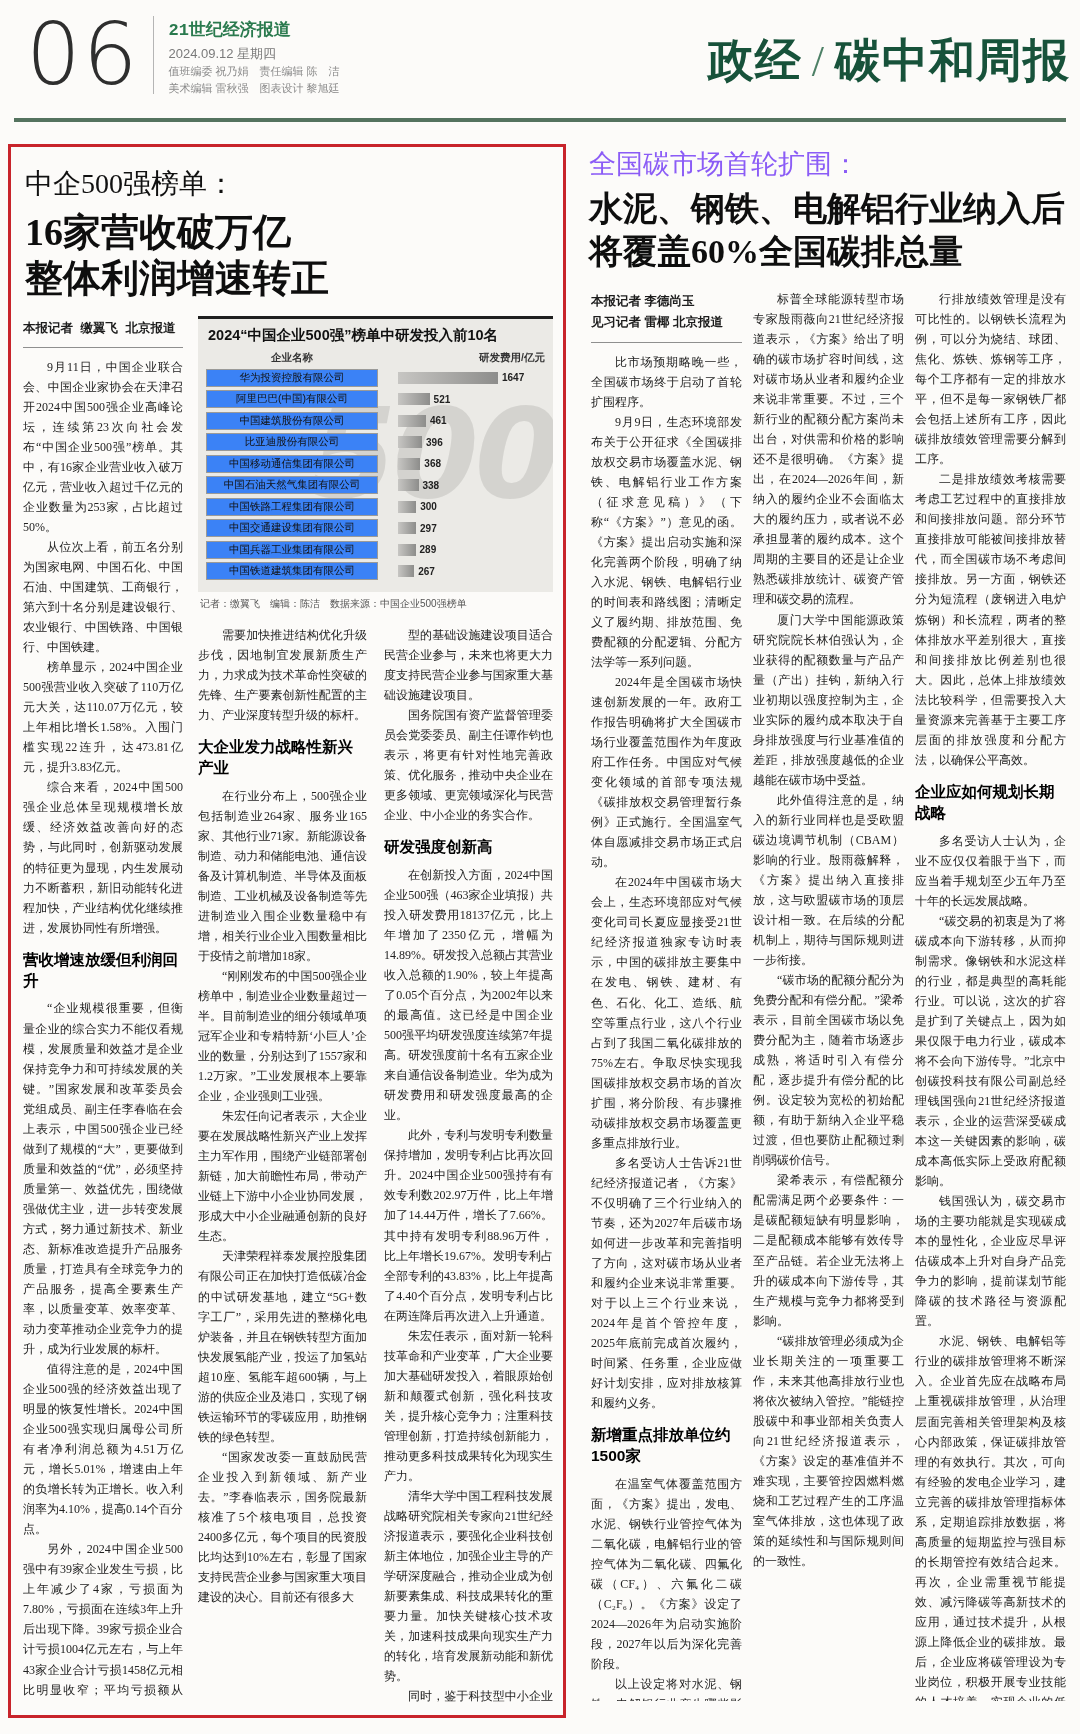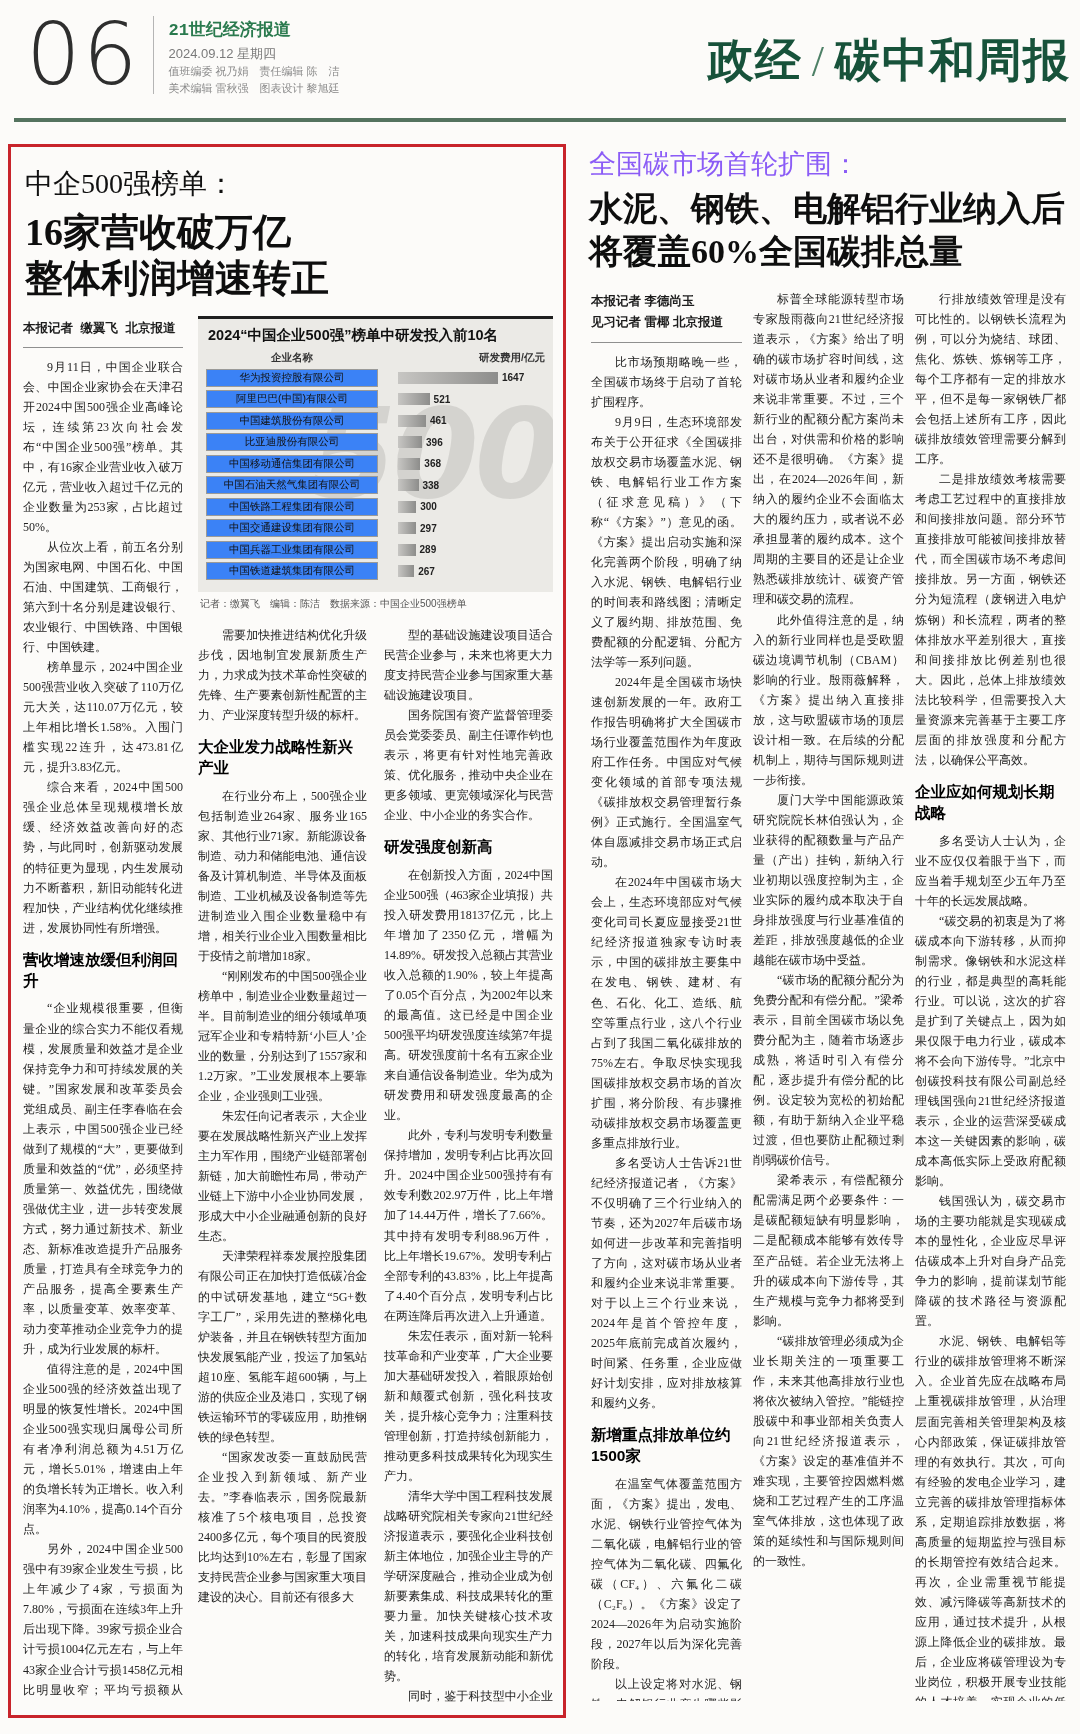--- a/index.html
+++ b/index.html
@@ -233,22 +233,22 @@
           <p>2024年是全国碳市场快速创新发展的一年。政府工作报告明确将扩大全国碳市场行业覆盖范围作为年度政府工作任务。中国应对气候变化领域的首部专项法规《碳排放权交易管理暂行条例》正式施行。全国温室气体自愿减排交易市场正式启动。</p>
           <p>在2024年中国碳市场大会上，生态环境部应对气候变化司司长夏应显接受21世纪经济报道独家专访时表示，中国的碳排放主要集中在发电、钢铁、建材、有色、石化、化工、造纸、航空等重点行业，这八个行业占到了我国二氧化碳排放的75%左右。争取尽快实现我国碳排放权交易市场的首次扩围，将分阶段、有步骤推动碳排放权交易市场覆盖更多重点排放行业。</p>
           <p>多名受访人士告诉21世纪经济报道记者，《方案》不仅明确了三个行业纳入的节奏，还为2027年后碳市场如何进一步改革和完善指明了方向，这对碳市场从业者和履约企业来说非常重要。对于以上三个行业来说，2024年是首个管控年度，2025年底前完成首次履约，时间紧、任务重，企业应做好计划安排，应对排放核算和履约义务。</p>
           <h3 class="subhead">新增重点排放单位约1500家</h3>
           <p>在温室气体覆盖范围方面，《方案》提出，发电、水泥、钢铁行业管控气体为二氧化碳，电解铝行业的管控气体为二氧化碳、四氟化碳（CF₄）、六氟化二碳（C₂F₆）。《方案》设定了2024—2026年为启动实施阶段，2027年以后为深化完善阶段。</p>
           <p>以上设定将对水泥、钢铁、电解铝行业产生哪些影响？伦敦大学学院基建可持续转型教授梁希向21世纪经济报道表示，全国碳市场纳入水泥、钢铁、电解铝行业，会鼓励这三个行业研发转型技术。在投融资层面，将2030年、2035年的减排预期纳入现金流模型，对高排放资产进行压力测试，有助于投资界了解高碳行业转型风险。</p>
         </div>
 
         <div class="col ra-col">
           <p>标普全球能源转型市场专家殷雨薇向21世纪经济报道表示，《方案》给出了明确的碳市场扩容时间线，这对碳市场从业者和履约企业来说非常重要。不过，三个新行业的配额分配方案尚未出台，对供需和价格的影响还不是很明确。《方案》提出，在2024—2026年间，新纳入的履约企业不会面临太大的履约压力，或者说不必承担显著的履约成本。这个周期的主要目的还是让企业熟悉碳排放统计、碳资产管理和碳交易的流程。</p>
+          <p>厦门大学中国能源政策研究院院长林伯强认为，企业获得的配额数量与产品产量（产出）挂钩，新纳入行业初期以强度控制为主，企业实际的履约成本取决于自身排放强度与行业基准值的差距，排放强度越低的企业越能在碳市场中受益。</p>
           <p>此外值得注意的是，纳入的新行业同样也是受欧盟碳边境调节机制（CBAM）影响的行业。殷雨薇解释，《方案》提出纳入直接排放，这与欧盟碳市场的顶层设计相一致。在后续的分配机制上，期待与国际规则进一步衔接。</p>
-          <p>厦门大学中国能源政策研究院院长林伯强认为，企业获得的配额数量与产品产量（产出）挂钩，新纳入行业初期以强度控制为主，企业实际的履约成本取决于自身排放强度与行业基准值的差距，排放强度越低的企业越能在碳市场中受益。</p>
           <p>“碳市场的配额分配分为免费分配和有偿分配。”梁希表示，目前全国碳市场以免费分配为主，随着市场逐步成熟，将适时引入有偿分配，逐步提升有偿分配的比例。设定较为宽松的初始配额，有助于新纳入企业平稳过渡，但也要防止配额过剩削弱碳价信号。</p>
           <p>梁希表示，有偿配额分配需满足两个必要条件：一是碳配额短缺有明显影响，二是配额成本能够有效传导至产品链。若企业无法将上升的碳成本向下游传导，其生产规模与竞争力都将受到影响。</p>
           <p>“碳排放管理必须成为企业长期关注的一项重要工作，未来其他高排放行业也将依次被纳入管控。”能链控股碳中和事业部相关负责人向21世纪经济报道表示，《方案》设定的基准值并不难实现，主要管控因燃料燃烧和工艺过程产生的工序温室气体排放，这也体现了政策的延续性和与国际规则间的一致性。</p>
         </div>
 
         <div class="col ra-col">
           <p>行排放绩效管理是没有可比性的。以钢铁长流程为例，可以分为烧结、球团、焦化、炼铁、炼钢等工序，每个工序都有一定的排放水平，但不是每一家钢铁厂都会包括上述所有工序，因此碳排放绩效管理需要分解到工序。</p>
           <p>二是排放绩效考核需要考虑工艺过程中的直接排放和间接排放问题。部分环节直接排放可能被间接排放替代，而全国碳市场不考虑间接排放。另一方面，钢铁还分为短流程（废钢进入电炉炼钢）和长流程，两者的整体排放水平差别很大，直接和间接排放比例差别也很大。因此，总体上排放绩效法比较科学，但需要投入大量资源来完善基于主要工序层面的排放强度和分配方法，以确保公平高效。</p>
           <h3 class="subhead">企业应如何规划长期战略</h3>
           <p>多名受访人士认为，企业不应仅仅着眼于当下，而应当着手规划至少五年乃至十年的长远发展战略。</p>

